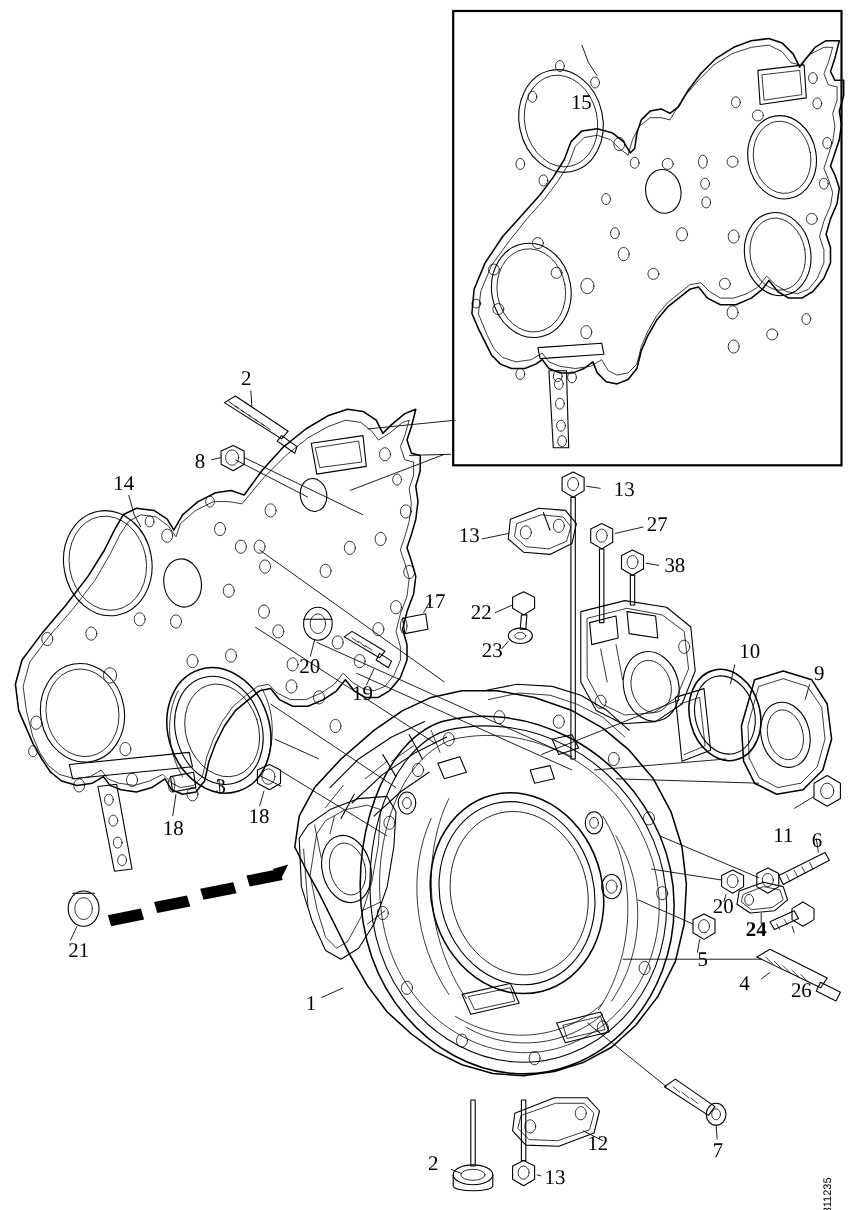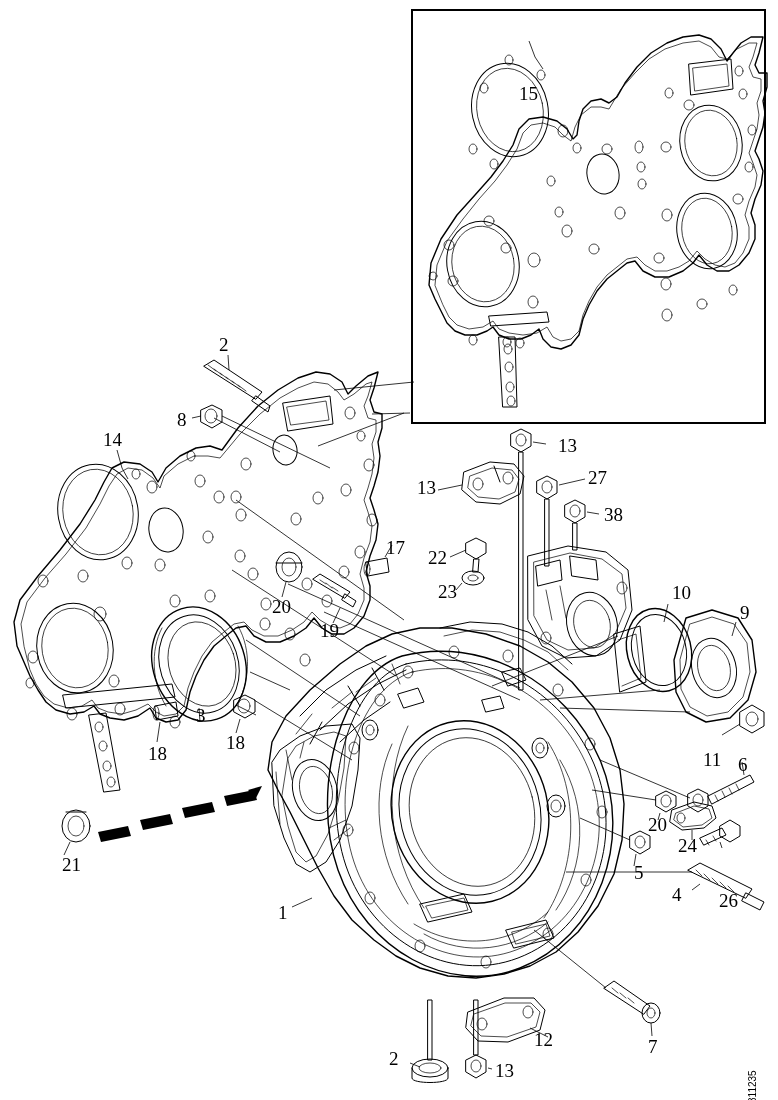--- a/index.html
+++ b/index.html
@@ -661,21 +661,21 @@
   <div class="callout" style="left:272px;top:597px;">20</div>
   <div class="callout" style="left:320px;top:621px;">19</div>
   <div class="callout" style="left:672px;top:583px;">10</div>
   <div class="callout" style="left:740px;top:603px;">9</div>
   <div class="callout" style="left:196px;top:706px;">3</div>
   <div class="callout" style="left:226px;top:733px;">18</div>
   <div class="callout" style="left:148px;top:744px;">18</div>
   <div class="callout" style="left:703px;top:750px;">11</div>
   <div class="callout" style="left:738px;top:755px;">6</div>
   <div class="callout" style="left:648px;top:815px;">20</div>
-  <div class="callout" style="left:678px;top:836px;">24</div>
+  <div class="callout" style="left:678px;top:836px;font-weight:bold;">24</div>
   <div class="callout" style="left:719px;top:843px;margin-top:48px;">26</div>
   <div class="callout" style="left:62px;top:855px;">21</div>
   <div class="callout" style="left:634px;top:863px;">5</div>
   <div class="callout" style="left:672px;top:885px;">4</div>
   <div class="callout" style="left:278px;top:903px;">1</div>
   <div class="callout" style="left:534px;top:1030px;">12</div>
   <div class="callout" style="left:648px;top:1037px;">7</div>
   <div class="callout" style="left:389px;top:1049px;">2</div>
   <div class="callout" style="left:495px;top:1061px;">13</div>
 

